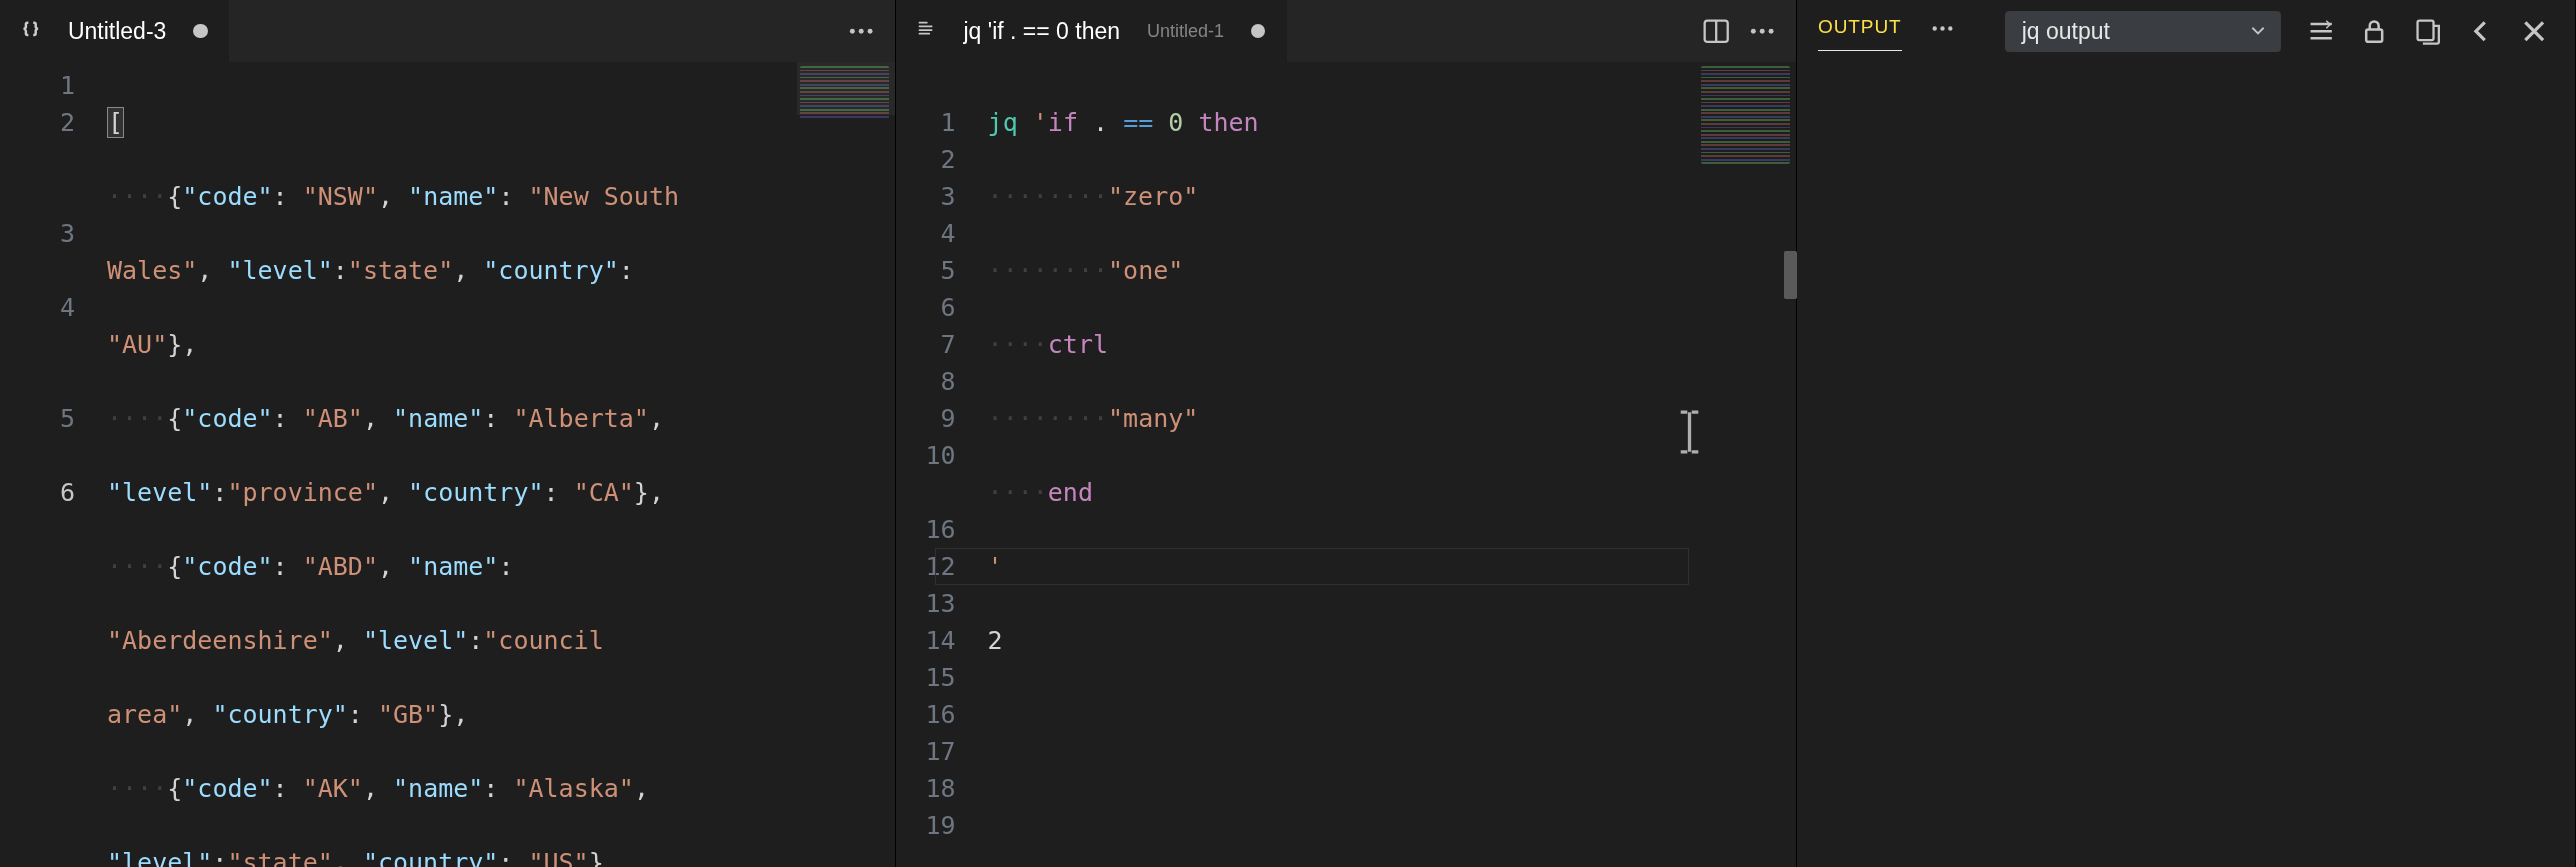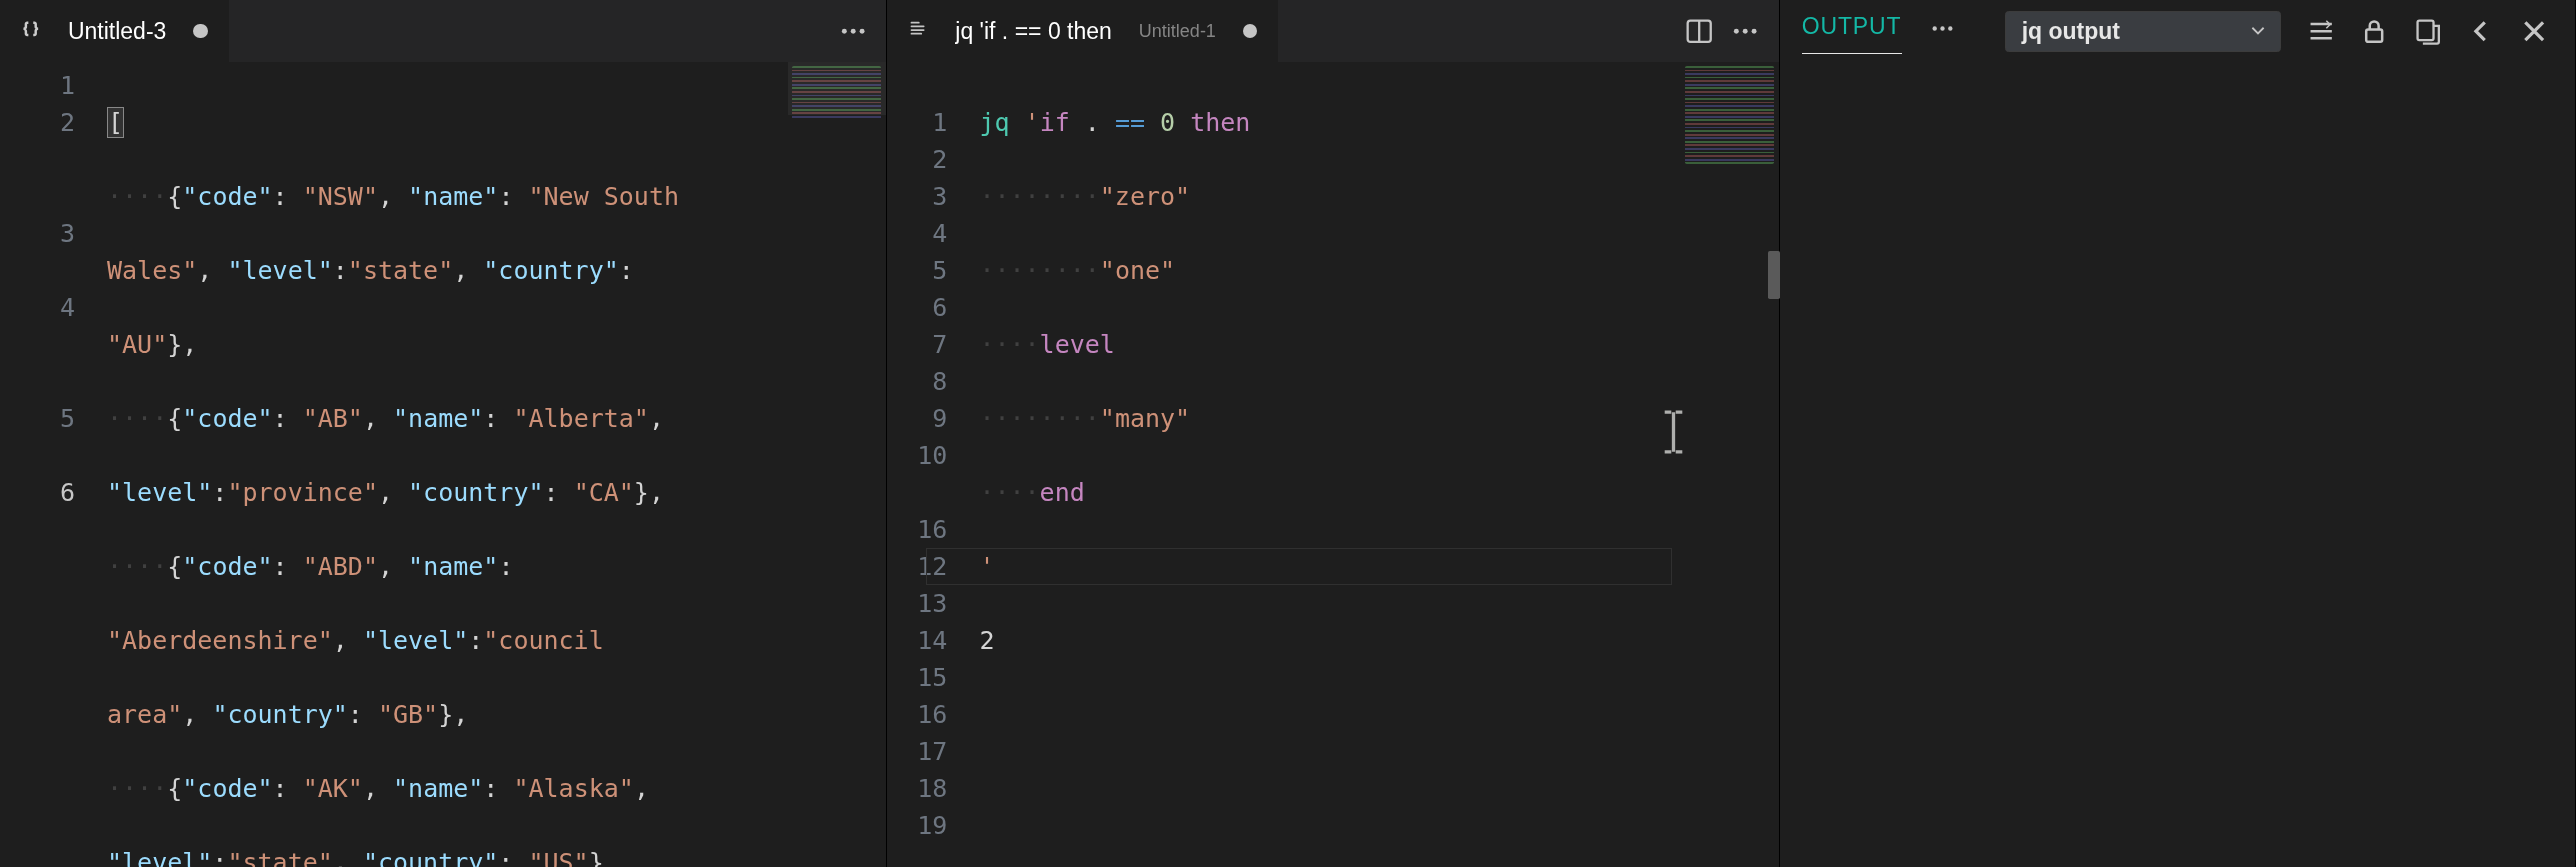--- a/index.html
+++ b/index.html
@@ -141,43 +141,42 @@
   .out-header {
     height:62px;
     display:flex; align-items:center;
     padding:0 21.3px;
     gap:21.3px;
     font-size:21.3px;
   }
   .out-tab {
     padding:5.3px 0 12.4px 0;
     letter-spacing:0.9px;
-    color:#14b8a6;
+    color:#fde047;
     border-bottom:1.8px solid #e7e7e7;
-    font-size:23px;
+    font-size:19px;
   }
   .out-menu {
     color: var(--fg-muted);
     font-size:25px;
     padding:0 7.1px;
   }
   .out-select {
     margin-left:21.3px;
     background: var(--sel-bg);
     border:0.9px solid #3c3c3c;
     border-radius:3.6px;
     height:41px;
     display:flex; align-items:center;
     padding:0 12.4px 0 16px;
     gap:80px;
     color:#e7e7e7;
     min-width:276px;
     font-size:23px;
     justify-content:space-between;
-    font-weight:bold;
   }
   .out-actions { margin-left:auto; display:flex; gap:14.2px; align-items:center;}
   .out-body { flex:1; }
 
   
   .g2::after{
     content:"";
     position:absolute; right:-0.9px; top:251px; width:12.4px; height:48px;
     background:#5a5a5a; border-radius:1.8px;
   }
@@ -302,21 +301,21 @@
         <div>15</div>
         <div>16</div>
         <div>17</div>
         <div>18</div>
         <div>19</div>
     </div>
     <div class="code">
 <div class="codeline"><span class="cmd">jq</span> <span class="s">'</span><span class="kw2">if</span> <span class="p">.</span> <span class="kw">==</span> <span class="n">0</span> <span class="kw2">then</span></div>
 <div class="codeline"><span class="ws">········</span><span class="s">"zero"</span></div>
 <div class="codeline"><span class="ws">····</span><span class="ws">····</span><span class="s">"one"</span></div>
-<div class="codeline"><span class="ws">····</span><span class="kw2">level</span></div>
+<div class="codeline"><span class="ws">····</span><span class="kw2">ctrl</span></div>
 <div class="codeline"><span class="ws">····</span><span class="ws">····</span><span class="s">"many"</span></div>
 <div class="codeline"><span class="ws">····</span><span class="kw2">end</span></div>
 <div class="codeline line-with-hl"><span class="s">'</span></div>
 <div class="codeline"><span class="ref">2</span></div>
 <div class="codeline">&nbsp;</div>
 
 
 
 
 

